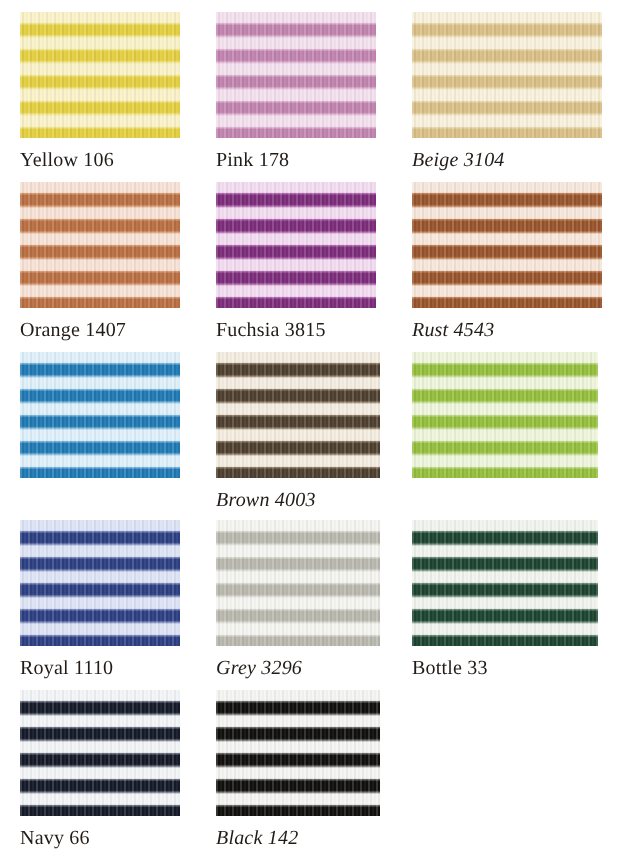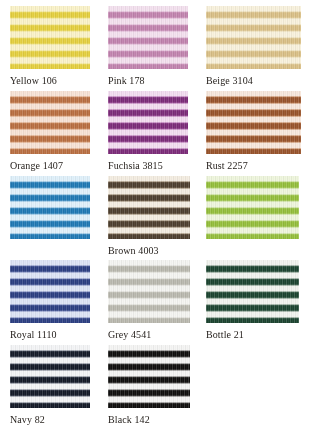--- a/index.html
+++ b/index.html
@@ -30,20 +30,21 @@
   }
 
   .swatch-cell {
     position: relative;
     box-sizing: border-box;
     padding: 0 8px 0 10px;
   }
   .swatch-cell.col-3 {
     padding-left: 10px;
     padding-right: 6px;
+    font-style: italic;
   }
 
   .swatch-chip {
     width: 100%;
     height: 63px;
     box-sizing: border-box;
     position: relative;
     overflow: hidden;
     background-repeat: repeat;
   }
@@ -96,45 +97,45 @@
     <div class="swatch-cell">
       <div class="swatch-chip" style="background-image: repeating-linear-gradient(rgb(247, 226, 213) 0px, rgb(247, 226, 213) 5.2px, rgb(215, 154, 114) 5.72px, rgb(185, 111, 66) 6.76px, rgb(185, 111, 66) 11.18px, rgb(215, 154, 114) 12.09px, rgb(247, 226, 213) 13px); background-color: rgb(247, 226, 213);"></div>
       <span class="swatch-label">Orange 1407</span>
     </div>
     <div class="swatch-cell">
       <div class="swatch-chip" style="background-image: repeating-linear-gradient(rgb(242, 220, 240) 0px, rgb(242, 220, 240) 5.2px, rgb(176, 102, 173) 5.72px, rgb(124, 44, 121) 6.76px, rgb(124, 44, 121) 11.18px, rgb(176, 102, 173) 12.09px, rgb(242, 220, 240) 13px); background-color: rgb(242, 220, 240);"></div>
       <span class="swatch-label">Fuchsia 3815</span>
     </div>
     <div class="swatch-cell col-3">
       <div class="swatch-chip" style="background-image: repeating-linear-gradient(rgb(247, 231, 220) 0px, rgb(247, 231, 220) 5.2px, rgb(192, 128, 85) 5.72px, rgb(152, 84, 44) 6.76px, rgb(152, 84, 44) 11.18px, rgb(192, 128, 85) 12.09px, rgb(247, 231, 220) 13px); background-color: rgb(247, 231, 220);"></div>
-      <span class="swatch-label">Rust 2257</span>
+      <span class="swatch-label">Rust 4543</span>
     </div>
     <div class="swatch-cell">
       <div class="swatch-chip" style="background-image: repeating-linear-gradient(rgb(223, 240, 250) 0px, rgb(223, 240, 250) 5.2px, rgb(122, 180, 218) 5.72px, rgb(32, 121, 180) 6.76px, rgb(32, 121, 180) 11.18px, rgb(122, 180, 218) 12.09px, rgb(223, 240, 250) 13px); background-color: rgb(223, 240, 250);"></div>
     </div>
     <div class="swatch-cell col-3">
       <div class="swatch-chip" style="background-image: repeating-linear-gradient(rgb(243, 236, 224) 0px, rgb(243, 236, 224) 5.2px, rgb(140, 122, 98) 5.72px, rgb(78, 63, 47) 6.76px, rgb(78, 63, 47) 11.18px, rgb(140, 122, 98) 12.09px, rgb(243, 236, 224) 13px); background-color: rgb(243, 236, 224);"></div>
       <span class="swatch-label">Brown 4003</span>
     </div>
     <div class="swatch-cell">
       <div class="swatch-chip" style="background-image: repeating-linear-gradient(rgb(238, 245, 220) 0px, rgb(238, 245, 220) 5.2px, rgb(188, 216, 131) 5.72px, rgb(148, 190, 60) 6.76px, rgb(148, 190, 60) 11.18px, rgb(188, 216, 131) 12.09px, rgb(238, 245, 220) 13px); background-color: rgb(238, 245, 220);"></div>
     </div>
     <div class="swatch-cell">
       <div class="swatch-chip" style="background-image: repeating-linear-gradient(rgb(221, 228, 245) 0px, rgb(221, 228, 245) 5.2px, rgb(121, 134, 187) 5.72px, rgb(44, 63, 130) 6.76px, rgb(44, 63, 130) 11.18px, rgb(121, 134, 187) 12.09px, rgb(221, 228, 245) 13px); background-color: rgb(221, 228, 245);"></div>
       <span class="swatch-label">Royal 1110</span>
     </div>
     <div class="swatch-cell col-3">
       <div class="swatch-chip" style="background-image: repeating-linear-gradient(rgb(244, 244, 241) 0px, rgb(244, 244, 241) 5.2px, rgb(216, 215, 208) 5.72px, rgb(185, 184, 174) 6.76px, rgb(185, 184, 174) 11.18px, rgb(216, 215, 208) 12.09px, rgb(244, 244, 241) 13px); background-color: rgb(244, 244, 241);"></div>
-      <span class="swatch-label">Grey 4541</span>
+      <span class="swatch-label">Grey 3296</span>
     </div>
     <div class="swatch-cell">
       <div class="swatch-chip" style="background-image: repeating-linear-gradient(rgb(241, 243, 238) 0px, rgb(241, 243, 238) 5.2px, rgb(109, 138, 120) 5.72px, rgb(28, 68, 48) 6.76px, rgb(28, 68, 48) 11.18px, rgb(109, 138, 120) 12.09px, rgb(241, 243, 238) 13px); background-color: rgb(241, 243, 238);"></div>
-      <span class="swatch-label">Bottle 21</span>
+      <span class="swatch-label">Bottle 33</span>
     </div>
     <div class="swatch-cell">
       <div class="swatch-chip" style="background-image: repeating-linear-gradient(rgb(243, 244, 246) 0px, rgb(243, 244, 246) 5.2px, rgb(107, 113, 128) 5.72px, rgb(20, 26, 40) 6.76px, rgb(20, 26, 40) 11.18px, rgb(107, 113, 128) 12.09px, rgb(243, 244, 246) 13px); background-color: rgb(243, 244, 246);"></div>
-      <span class="swatch-label">Navy 82</span>
+      <span class="swatch-label">Navy 66</span>
     </div>
     <div class="swatch-cell col-3">
       <div class="swatch-chip" style="background-image: repeating-linear-gradient(rgb(244, 244, 243) 0px, rgb(244, 244, 243) 5.2px, rgb(106, 105, 104) 5.72px, rgb(16, 15, 14) 6.76px, rgb(16, 15, 14) 11.18px, rgb(106, 105, 104) 12.09px, rgb(244, 244, 243) 13px); background-color: rgb(244, 244, 243);"></div>
       <span class="swatch-label">Black 142</span>
     </div>
   </div>
 
 </body></html>

